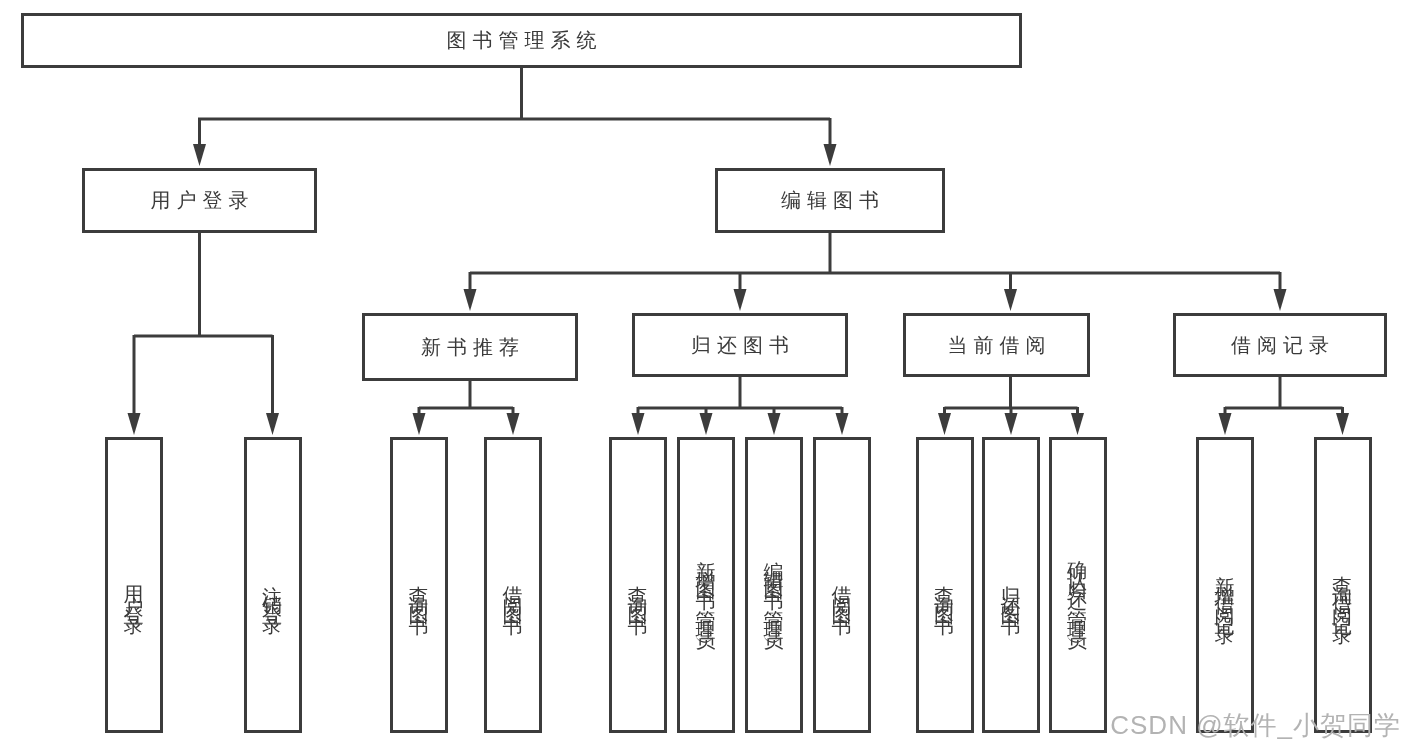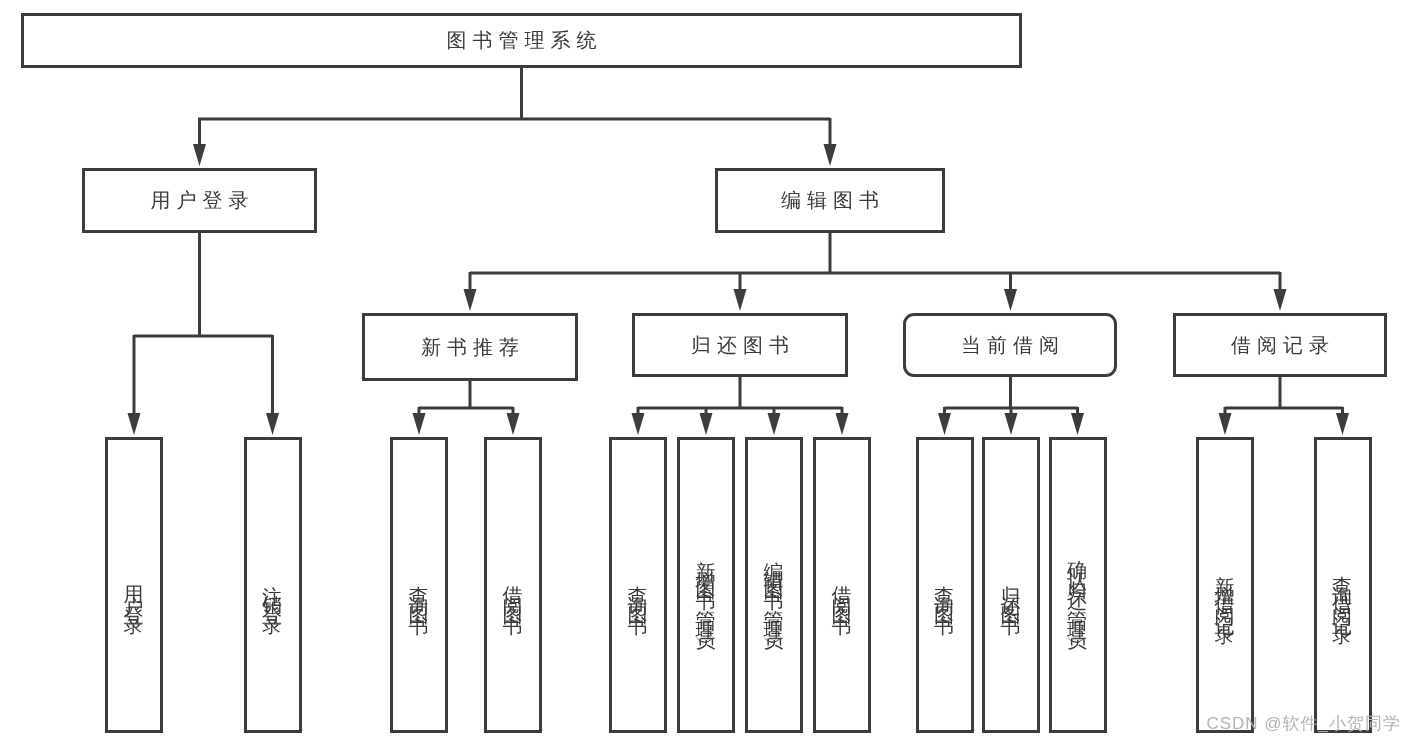--- a/index.html
+++ b/index.html
@@ -46,43 +46,43 @@
     line-height: 1;
   }
   
   .n-root   { left: 21px;   top: 13px;  width: 1001px; height: 55px; }
   
   .n-l2a    { left: 82px;   top: 168px; width: 235px;  height: 65px; }
   .n-l2b    { left: 715px;  top: 168px; width: 230px;  height: 65px; }
   
   .n-l3a    { left: 362px;  top: 313px; width: 216px;  height: 68px; }
   .n-l3b    { left: 632px;  top: 313px; width: 216px;  height: 64px; }
-  .n-l3c    { left: 903px;  top: 313px; width: 214px;  height: 64px; border-radius: 11px; }
+  .n-l3c    { left: 903px;  top: 313px; width: 187px;  height: 64px; }
   .n-l3d    { left: 1173px; top: 313px; width: 214px;  height: 64px; text-align: right; }
   
   .leaf     { top: 437px; height: 296px; width: 58px; }
   .n-lf1  { left: 105px;    }
   .n-lf2  { left: 243.5px;  }
   .n-lf3  { left: 390px;    }
   .n-lf4  { left: 484px;    }
   .n-lf5  { left: 609px;    }
   .n-lf6  { left: 677px;    }
   .n-lf7  { left: 745px;    }
   .n-lf8  { left: 813px;    }
   .n-lf9  { left: 915.5px;  }
   .n-lf10 { left: 982px;    }
   .n-lf11 { left: 1048.5px; }
   .n-lf12 { left: 1196px;   }
   .n-lf13 { left: 1313.5px; }
   #watermark {
     position: absolute;
     right: 4px;
-    bottom: 12px;
+    bottom: 4px;
     color: #b3b3b3;
-    font-size: 17px;
+    font-size: 26px;
     letter-spacing: 1px;
     z-index: 3;
     white-space: nowrap;
     margin-top: 30px;
   }
 </style>
 </head>
 <body>
 
 <div id="stage">

